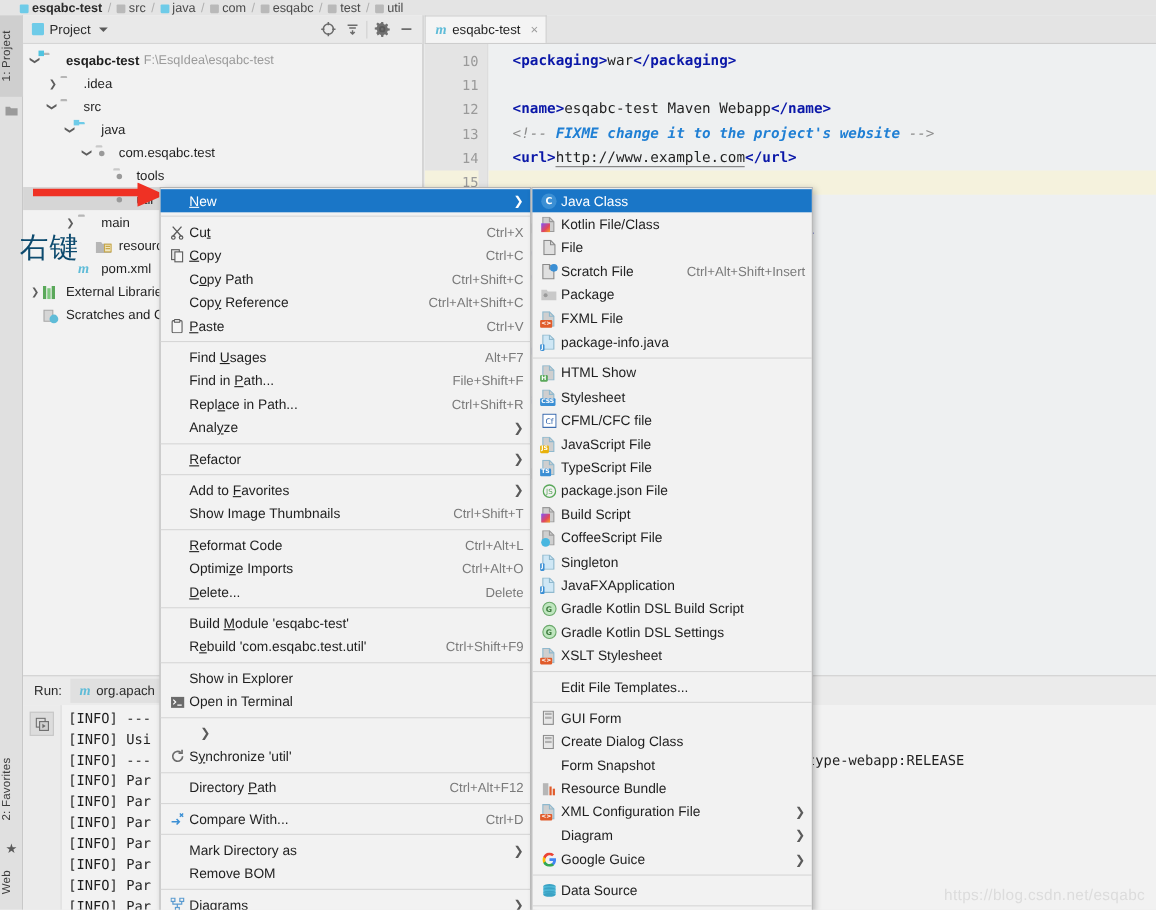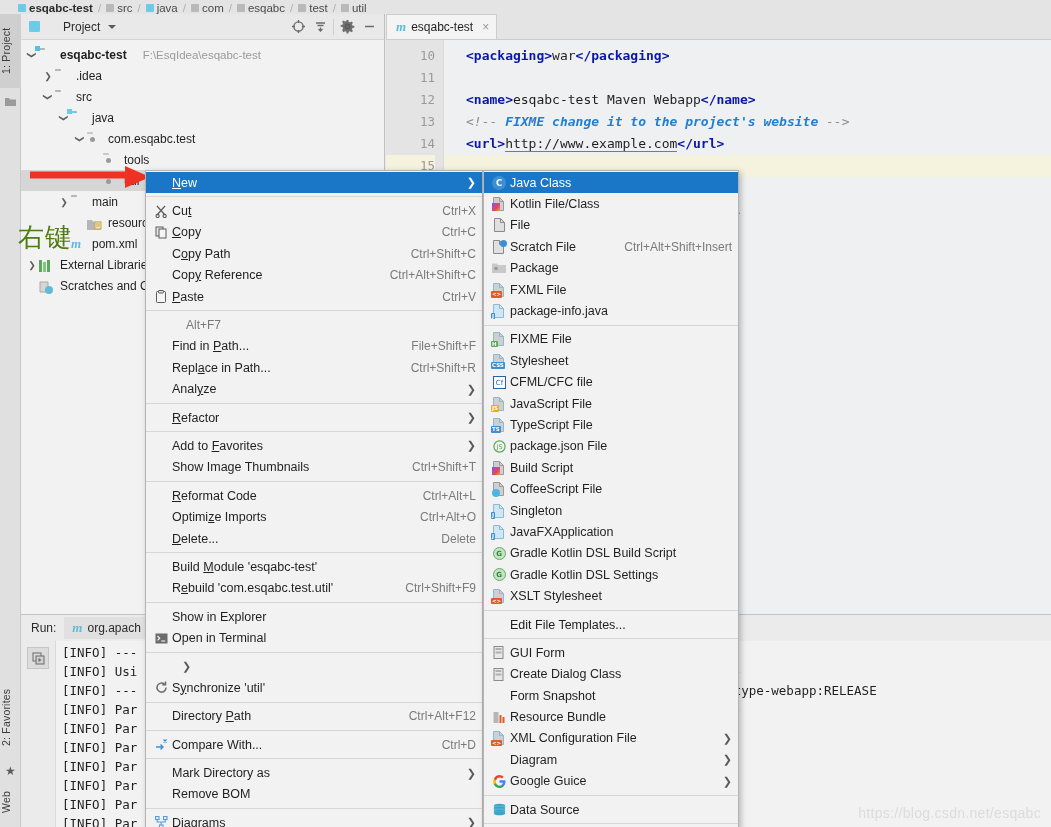--- a/index.html
+++ b/index.html
@@ -40,21 +40,21 @@
 
   
   .proj-panel {
     position:absolute; left:21px; top:14px; width:364px; height:600px;
     background:#f2f2f2; border-right:1px solid #c0c0c0;
   }
   .proj-head {
     height:26px; display:flex; align-items:center; padding:0 4px;
     background:#e9e9e9; border-bottom:1px solid #d5d5d5;
   }
-  .proj-title { font-size:12px; color:#2b2b2b; margin-left:23px; }
+  .proj-title { font-size:12px; color:#2b2b2b; margin-left:5px; }
   .proj-sq { width:11px; height:11px; background:#6ecbe8; border-radius:1px; margin-left:4px;}
   .caret-dn {
     width:0;height:0;border-left:4px solid transparent;border-right:4px solid transparent;
     border-top:4px solid #5a5a5a; margin-left:8px;
   }
   .head-spacer { flex:1; }
   .hicon { width:22px;height:22px; display:flex;align-items:center;justify-content:center; color:#6b6b6b;}
   .divider-v { width:1px; height:16px; background:#cfcfcf; margin:0 2px; }
 
   .tree { padding:4px 0 0 0; font-size:12px; color:#1f1f1f; position:relative; }
@@ -65,27 +65,27 @@
   .arrow.d::before { content:"\276F"; display:inline-block; transform:rotate(90deg); }
   .fico { width:16px; height:14px; margin-right:5px; position:relative; display:inline-block; }
   .folder { background:#b6b6b6; border-radius:1px 2px 2px 2px; width:14px;height:11px; position:relative; top:2px;}
   .folder::before{content:"";position:absolute;left:0;top:-2px;width:6px;height:2px;background:#b6b6b6;border-radius:1px 1px 0 0;}
   .folder.blue { background:#6ecbe8; } .folder.blue::before{background:#6ecbe8;}
   .folder.mod::after{content:"";position:absolute;right:-1px;bottom:-1px;width:5px;height:5px;background:#4fc3e0;}
   .folder.src::after{content:"";position:absolute;right:-1px;bottom:-1px;width:5px;height:5px;background:#6ecbe8;}
   .folder.pkg{background:#c9c9c9;} .folder.pkg::before{background:#c9c9c9;}
   .folder.pkg::after{content:"";position:absolute;left:3px;top:3px;width:5px;height:5px;background:#9a9a9a;border-radius:50%;}
   .tname.bold { font-weight:bold; }
-  .tpath { color:#9a9a9a; margin-left:16px; font-size:11.5px; }
+  .tpath { color:#9a9a9a; margin-left:4px; font-size:11.5px; }
 
   
   .red-arrow { position:absolute; left:30px; top:166px; width:120px; height:22px; z-index:40; pointer-events:none; }
   .red-text {
-    position:absolute; left:18px; top:208px; color:#4d7c0f; font-size:26px;
-    font-family:"DejaVu Sans", sans-serif; z-index:40; font-weight:500; letter-spacing:1px;margin-top:12px;
+    position:absolute; left:18px; top:208px; color:#0c4a6e; font-size:26px;
+    font-family:"DejaVu Sans", sans-serif; z-index:40; font-weight:500; letter-spacing:1px;
   }
 
   
   .editor-area { position:absolute; left:386px; top:14px; right:0; height:600px; background:#eef0f1;}
   .tabbar { height:26px; background:#e4e4e4; display:flex; align-items:flex-end; border-bottom:1px solid #cdcdcd;}
   .etab {
     display:flex; align-items:center; height:25px; padding:0 7px 0 9px; gap:5px;
     background:#f4f4f4; border:1px solid #cdcdcd; border-bottom:none; font-size:12px; color:#1f1f1f;
   }
   .m-ico { color:#5fbcd8; font-style:italic; font-weight:bold; font-size:13px; font-family:"Liberation Serif", serif;}
@@ -418,20 +418,21 @@
             <rect x="1.5" y="1.5" width="9" height="11" rx="1" fill="#f5f5f5" stroke="#5b5b5b"></rect>
             <rect x="3.5" y="0.5" width="5" height="2.5" rx="0.6" fill="#e0e0e0" stroke="#5b5b5b"></rect>
           </svg>
         </span>
         <span class="mlabel"><span class="u">P</span>aste</span>
         <span class="mkey">Ctrl+V</span>
       </div>
       <div class="msep"></div>
       <div class="mi">
         <span class="mico"></span>
+        <span class="mlabel">Find <span class="u">U</span>sages</span>
         <span class="mkey">Alt+F7</span>
       </div>
       <div class="mi">
         <span class="mico"></span>
         <span class="mlabel">Find in <span class="u">P</span>ath...</span>
         <span class="mkey">File+Shift+F</span>
       </div>
       <div class="mi">
         <span class="mico"></span>
         <span class="mlabel">Repl<span class="u">a</span>ce in Path...</span>
@@ -624,21 +625,21 @@
       <div class="msep"></div>
       <div class="mi">
         <span class="mico">
           <span style="position:relative;display:inline-block;width:14px;height:14px;">
       <svg width="13" height="14" viewBox="0 0 13 14">
               <path d="M1.5 0.5h6l4 4v9h-10z" fill="#cfcfcf" stroke="#8fb9ce" stroke-width="1"></path>
               <path d="M7.5 0.5v4h4" fill="none" stroke="#8fb9ce"></path>
             </svg>
       <span style="position:absolute;left:-1px;bottom:-1px;background:#5aa85a;color:#fff;font-size:5.5px;line-height:6.5px;padding:0 1px;border-radius:1px;font-weight:bold;font-family:'DejaVu Sans',sans-serif;">H</span></span>
         </span>
-        <span class="mlabel">FIXME File</span>
+        <span class="mlabel">HTML Show</span>
       </div>
       <div class="mi">
         <span class="mico">
           <span style="position:relative;display:inline-block;width:14px;height:14px;">
       <svg width="13" height="14" viewBox="0 0 13 14">
               <path d="M1.5 0.5h6l4 4v9h-10z" fill="#cfcfcf" stroke="#8fb9ce" stroke-width="1"></path>
               <path d="M7.5 0.5v4h4" fill="none" stroke="#8fb9ce"></path>
             </svg>
       <span style="position:absolute;left:-1px;bottom:-1px;background:#3b8fd4;color:#fff;font-size:5.5px;line-height:6.5px;padding:0 1px;border-radius:1px;font-weight:bold;font-family:'DejaVu Sans',sans-serif;">CSS</span></span>
         </span>

